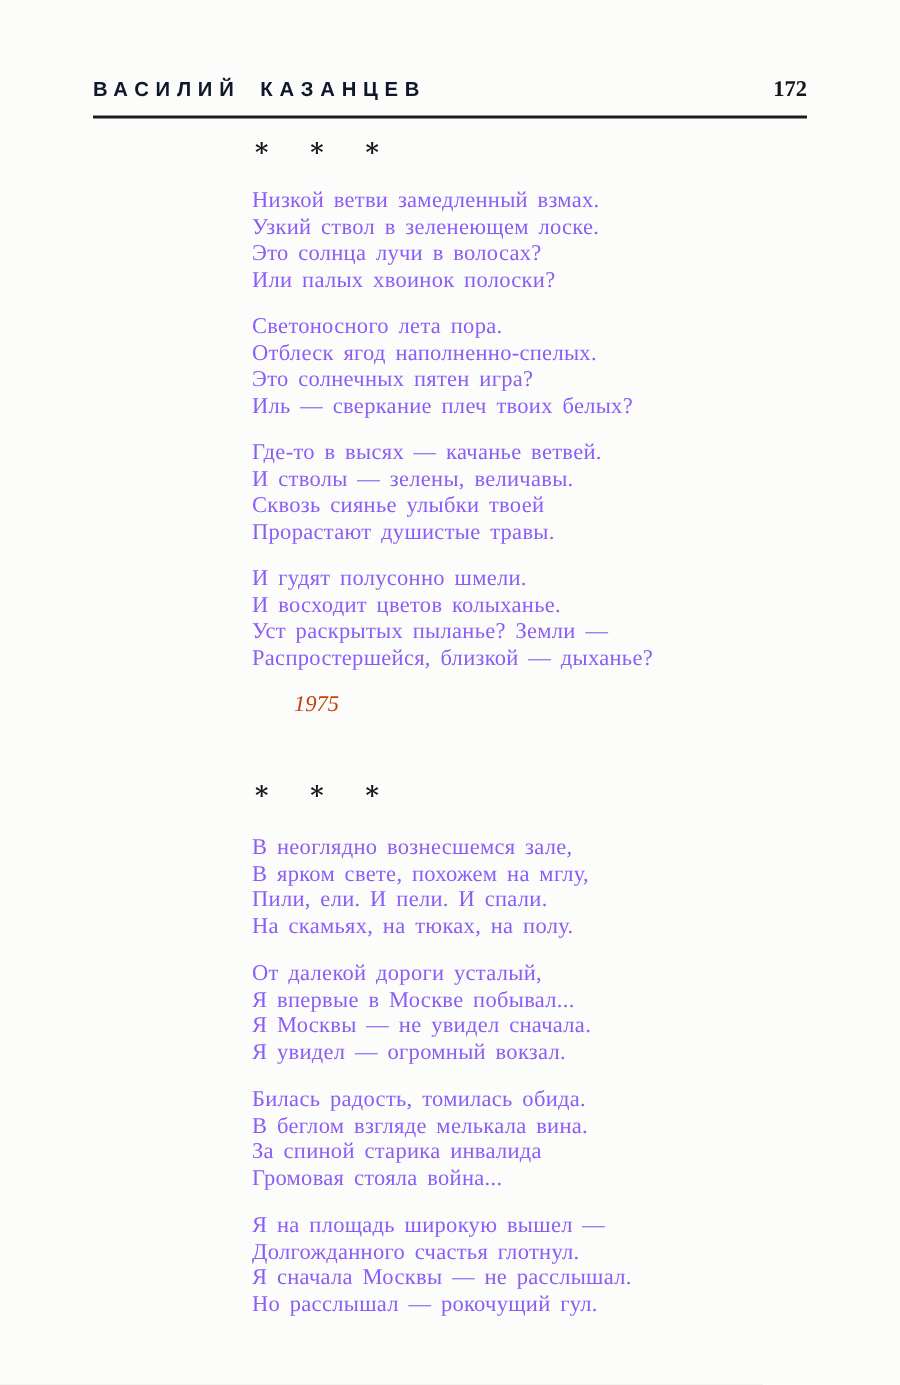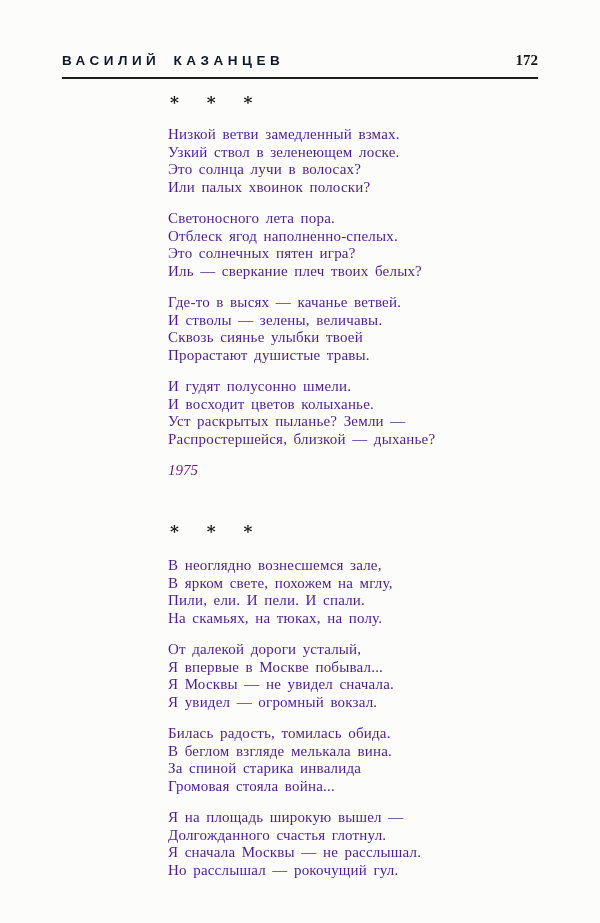--- a/index.html
+++ b/index.html
@@ -72,28 +72,29 @@
     margin: 0 0 14px 0;
     padding: 0;
   }
   .pline {
     display: block;
     font-size: 15px;
     line-height: 17.5px;
     word-spacing: 2.5px;
     letter-spacing: 0.2px;
     white-space: nowrap;
-    color: #4c1d95;
+    color: #8b5cf6;
   }
   .year {
     font-style: italic;
     font-size: 15px;
     line-height: 17px;
     margin-top: 4px;
-    color: #701a75;
+    color: #c2410c;
+    margin-left: 28px;
   }
 </style>
 </head>
 <body>
 
 <div class="page">
 
   <div class="header">
     <span class="author">ВАСИЛИЙ КАЗАНЦЕВ</span>
     <span class="pagenum">172</span>

